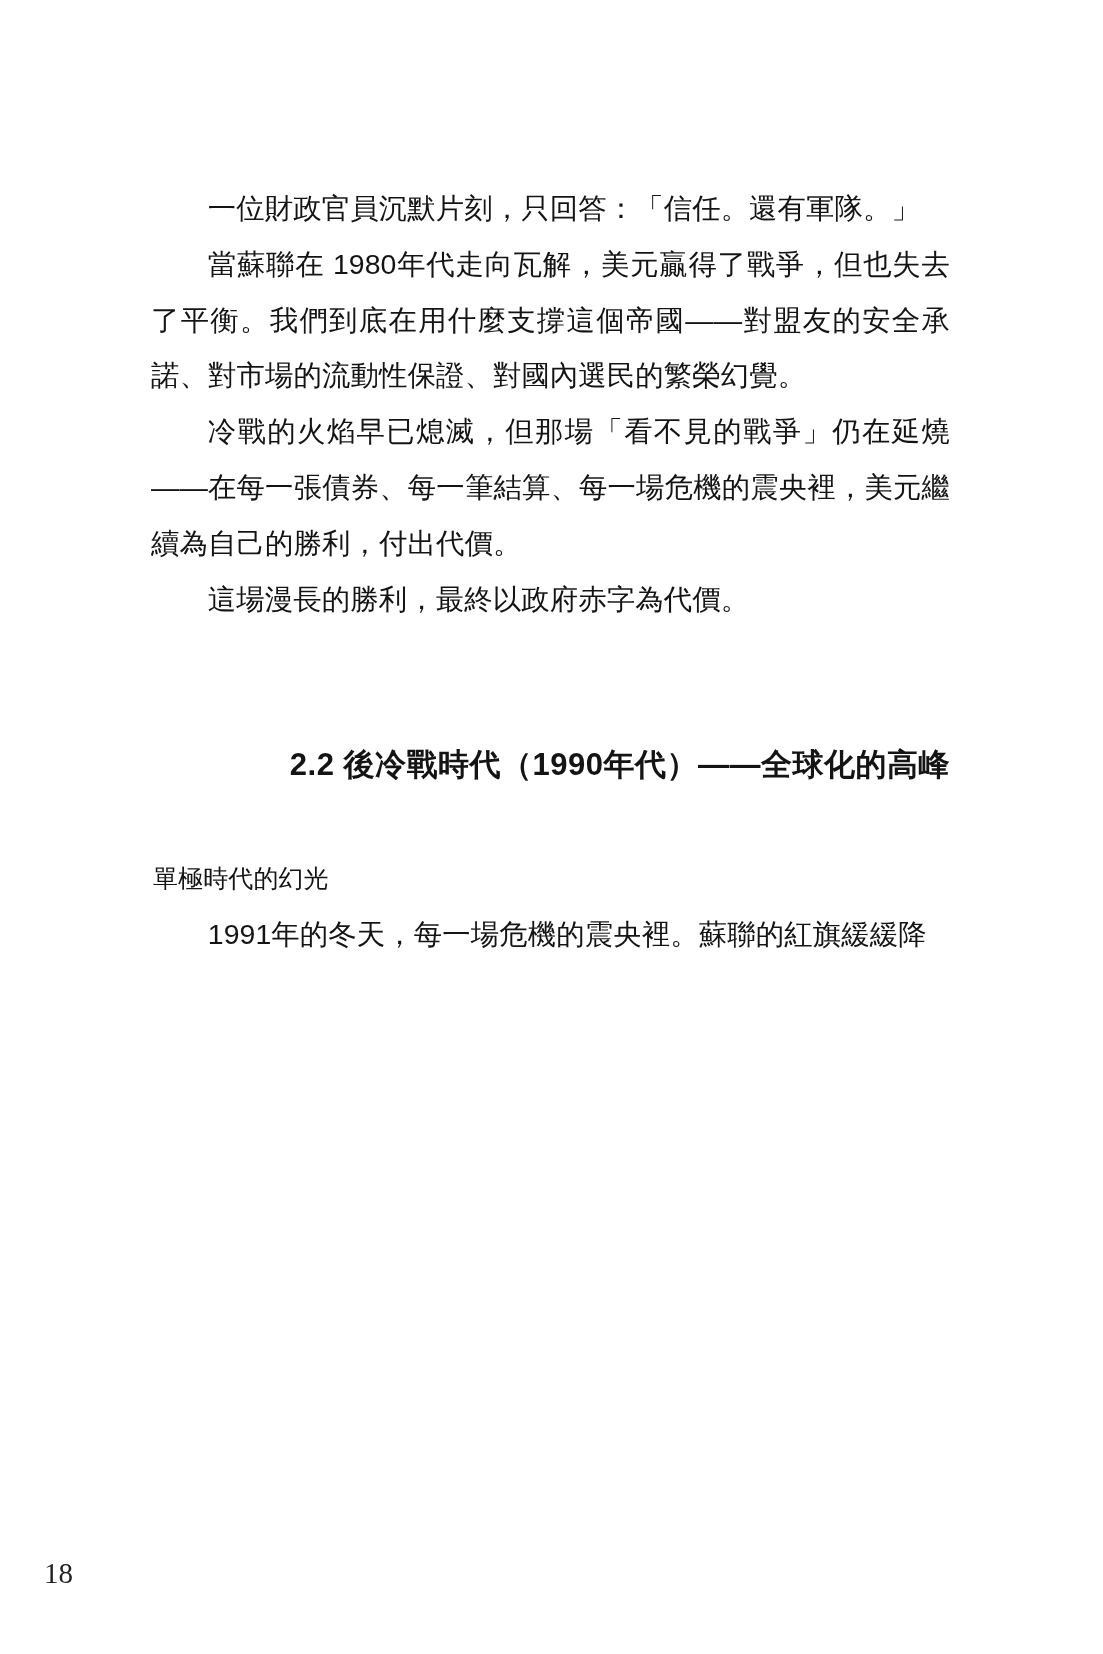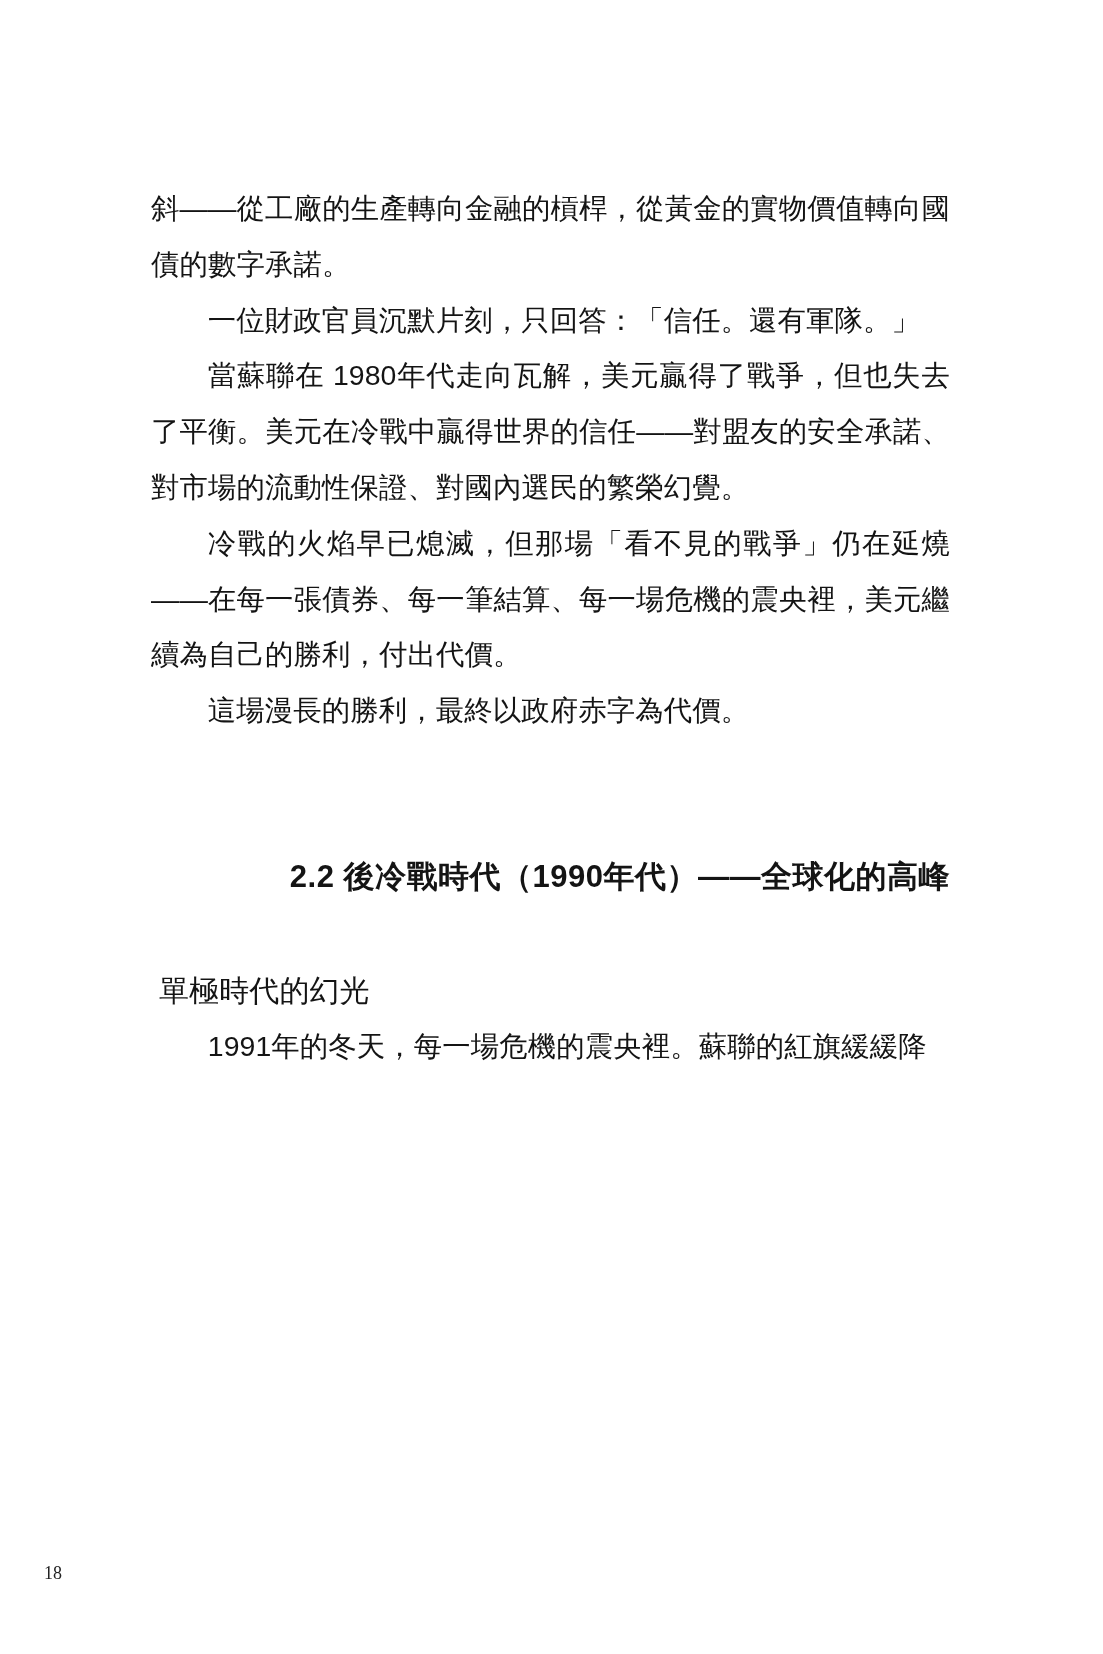--- a/index.html
+++ b/index.html
@@ -36,45 +36,44 @@
   .section-heading {
     margin: 110px 0 0 0;
     font-size: 31px;
     font-weight: bold;
     line-height: 55.8px;
     text-indent: 0;
     text-align: right;
     letter-spacing: 0.5px;
   }
   .subsection-heading {
-    margin: 58px 0 0 8px;
-    font-size: 30px;
+    margin: 58px 0 0 2px;
+    font-size: 25px;
     font-weight: normal;
     line-height: 55.8px;
     text-indent: 0;
     text-align: left;
   }
   .page-number {
     position: absolute;
     left: 44px;
     top: 1558px;
     font-family: "Liberation Serif", serif;
-    font-size: 18px;
+    font-size: 29px;
     line-height: 30px;
     color: #222222;
   }
 </style>
 </head>
 <body>
 
 <div class="page">
   <main class="content">
-    <p class="no-indent">斜——從工廠的生產轉向金融的槓桿，從黃金的實物價值轉向國債的數字承諾。</p>
     <p>一位財政官員沉默片刻，只回答：「信任。還有軍隊。」</p>
-    <p>當蘇聯在 1980年代走向瓦解，美元贏得了戰爭，但也失去了平衡。美元在冷戰中贏得世界的信任——對盟友的安全承諾、對市場的流動性保證、對國內選民的繁榮幻覺。</p>
+    <p>當蘇聯在 1980年代走向瓦解，美元贏得了戰爭，但也失去了平衡。我們到底在用什麼支撐這個帝國——對盟友的安全承諾、對市場的流動性保證、對國內選民的繁榮幻覺。</p>
     <p>冷戰的火焰早已熄滅，但那場「看不見的戰爭」仍在延燒——在每一張債券、每一筆結算、每一場危機的震央裡，美元繼續為自己的勝利，付出代價。</p>
     <p>這場漫長的勝利，最終以政府赤字為代價。</p>
     <h2 class="section-heading">2.2 後冷戰時代（1990年代）——全球化的高峰</h2>
     <h3 class="subsection-heading">單極時代的幻光</h3>
     <p>1991年的冬天，每一場危機的震央裡。蘇聯的紅旗緩緩降</p>
   </main>
   <div class="page-number">18</div>
 </div>
 
 </body></html>

